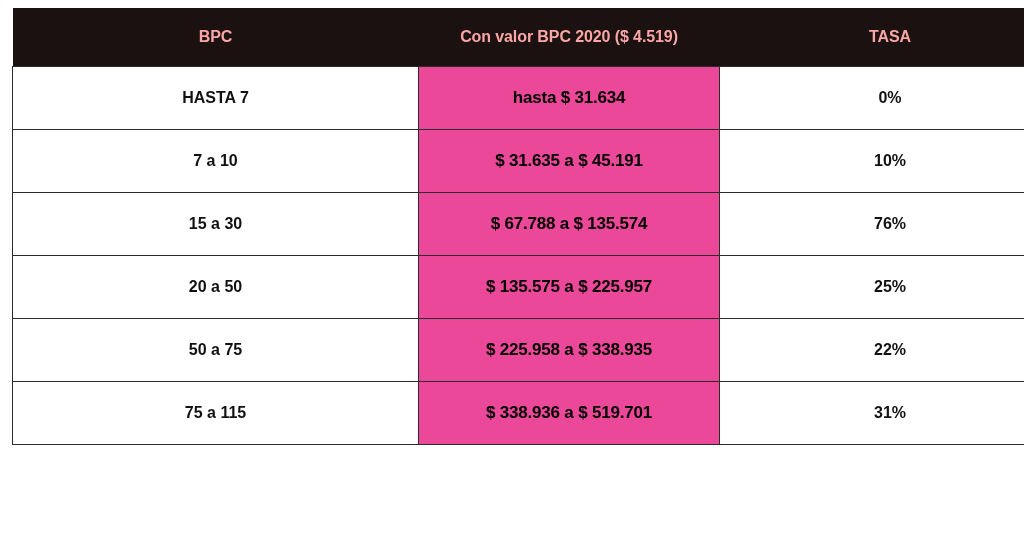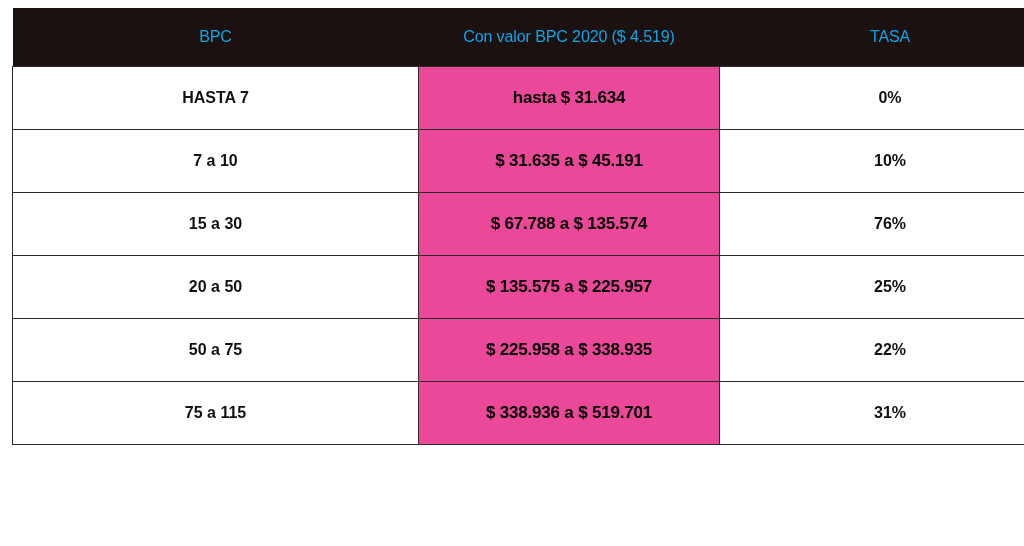--- a/index.html
+++ b/index.html
@@ -37,22 +37,22 @@
     text-align: center;
     font-weight: bold;
     font-size: 19px;
     letter-spacing: -0.2px;
     height: 40px;
     padding: 4px 8px;
     border: none;
   }
   .header-row th {
     background: #1a1110;
-    color: #0ea5e9;
-    font-weight: normal;
+    color: #fca5a5;
+    font-weight: bold;
     font-size: 16px;
     height: 46px;
     padding: 6px 8px;
     border: none;
     text-align: center;
     letter-spacing: -0.1px;
   }
   .header-row th.col-bpc { width: 390px; }
   .header-row th.col-valor { width: 285px; }
   .header-row th.col-tasa { width: 325px; }

